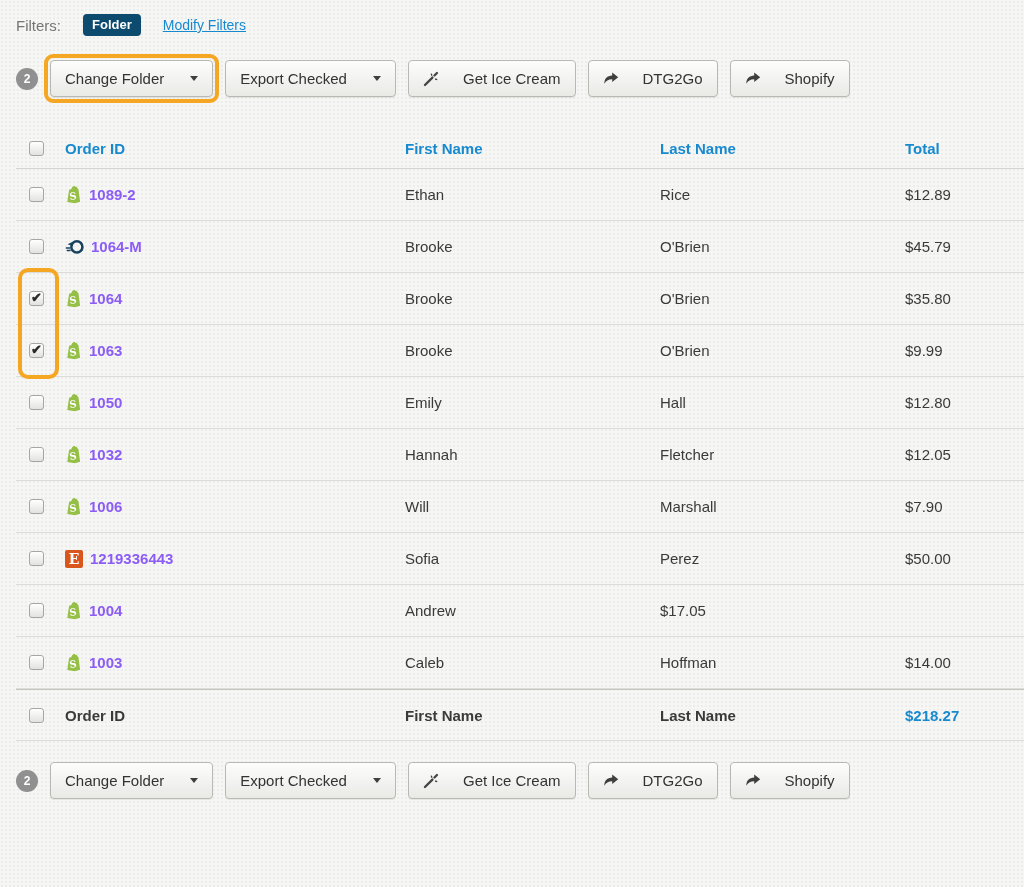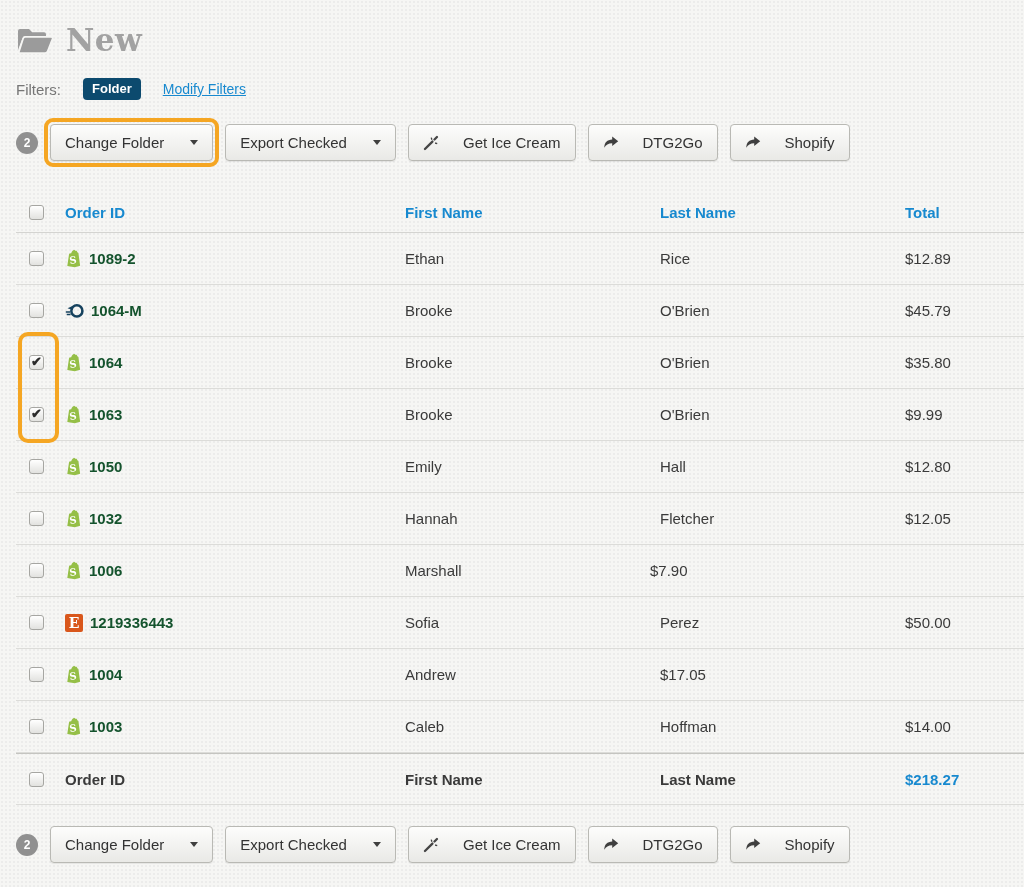--- a/index.html
+++ b/index.html
@@ -60,21 +60,21 @@
   
   .table { position:relative; }
   .trow { display:flex; align-items:center; height:52px; border-bottom:1px solid #dcdcd9; font-size:15px; }
   .trow.thead { height:40px; font-weight:bold; color:#1789cf; border-bottom:1px solid #d4d4d1; }
   .trow.tfoot { font-weight:bold; border-top:1px solid #c4c4c0; border-bottom:1px solid #dcdcd9; }
   .c-cb    { width:49px; padding-left:13px; display:flex; align-items:center; }
   .c-order { width:340px; display:flex; align-items:center; gap:7px; }
   .c-first { width:255px; }
   .c-last  { width:245px; }
   .c-total { flex:1; }
-  .order-link { color:#14532d; font-weight:bold; text-decoration:none; cursor:pointer; }
+  .order-link { color:#8b5cf6; font-weight:bold; text-decoration:none; cursor:pointer; }
   .foot-total { color:#1789cf; }
 
   input[type="checkbox"] {
     appearance:none; -webkit-appearance:none;
     width:15px; height:15px; margin:0;
     border:1px solid #a6a6a2; border-radius:3px;
     background:linear-gradient(#ffffff, #e2e2df);
     position:relative; cursor:pointer;
   }
   input[type="checkbox"]:checked::after {
@@ -92,27 +92,20 @@
     font-family:"DejaVu Serif", serif; font-weight:bold; font-size:14px;
     display:inline-flex; align-items:center; justify-content:center; flex:0 0 18px;
   }
   .store-ic { flex:0 0 auto; display:inline-flex; }
 </style>
 </head>
 <body>
 
 <div class="page">
 
-  <div class="title-row">
-    <svg width="38" height="29" viewBox="0 0 38 29">
-      <path d="M2 24 L2 5 Q2 3 4 3 L13 3 L16.2 6.2 L28 6.2 Q30 6.2 30 8.2 L30 10 L9 10 Q7.2 10 6.6 11.7 Z" fill="#9b9b9b"></path>
-      <path d="M7.2 12.6 Q7.7 11 9.4 11 L35 11 Q37.2 11 36.4 13 L31.6 25.4 Q31 27 29.2 27 L2.6 27 Z" fill="#9b9b9b" stroke="#f6f6f4" stroke-width="1.6"></path>
-    </svg>
-    <h1 class="page-title">New</h1>
-  </div>
 
   <div class="filters-row">
     <span>Filters:</span>
     <span class="filter-badge">Folder</span>
     <a class="modify-link">Modify Filters</a>
   </div>
 
   <div class="toolbar top">
     <span class="count-badge">2</span>
     <span class="hl-wrap">
@@ -275,20 +268,21 @@
         </div>
       <div class="c-order">
         <span class="store-ic">
           <svg width="17" height="19" viewBox="0 0 20 22">
               <path d="M14.6 4.0c.9.1 1.1.3 1.2.9l2 14.5-6.3 1.9-8.8-1.5 2-13.6c.1-.6.3-.8.9-1l1.7-.5C8 2.7 9.1 1 10.8 1c.8 0 1.4.5 1.8 1.2l.6-.2c.7 0 1 .7 1.4 2z" fill="#95bf47"></path>
               <text x="9.6" y="16.8" font-size="11.5" font-weight="bold" fill="#fff" text-anchor="middle" transform="rotate(-8 9.6 13)" font-family="DejaVu Serif, serif">S</text>
             </svg>
         </span>
         <a class="order-link">1006</a>
       </div>
+      <div class="c-first">Will</div>
       <div class="c-last">Marshall</div>
       <div class="c-total">$7.90</div>
     </div>
 
     <div class="trow">
       <div class="c-cb">
           <input type="checkbox" style="">
         </div>
       <div class="c-order">
         <span class="etsy-badge">E</span>

